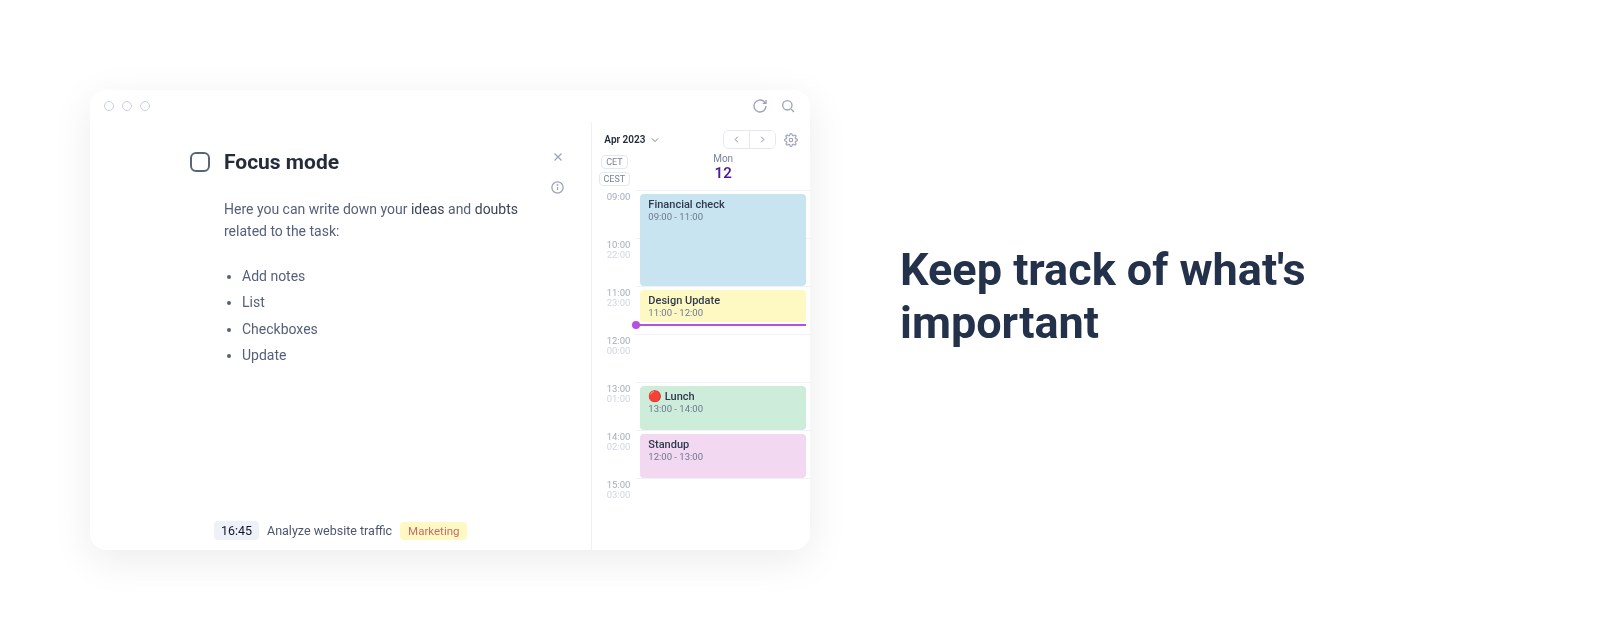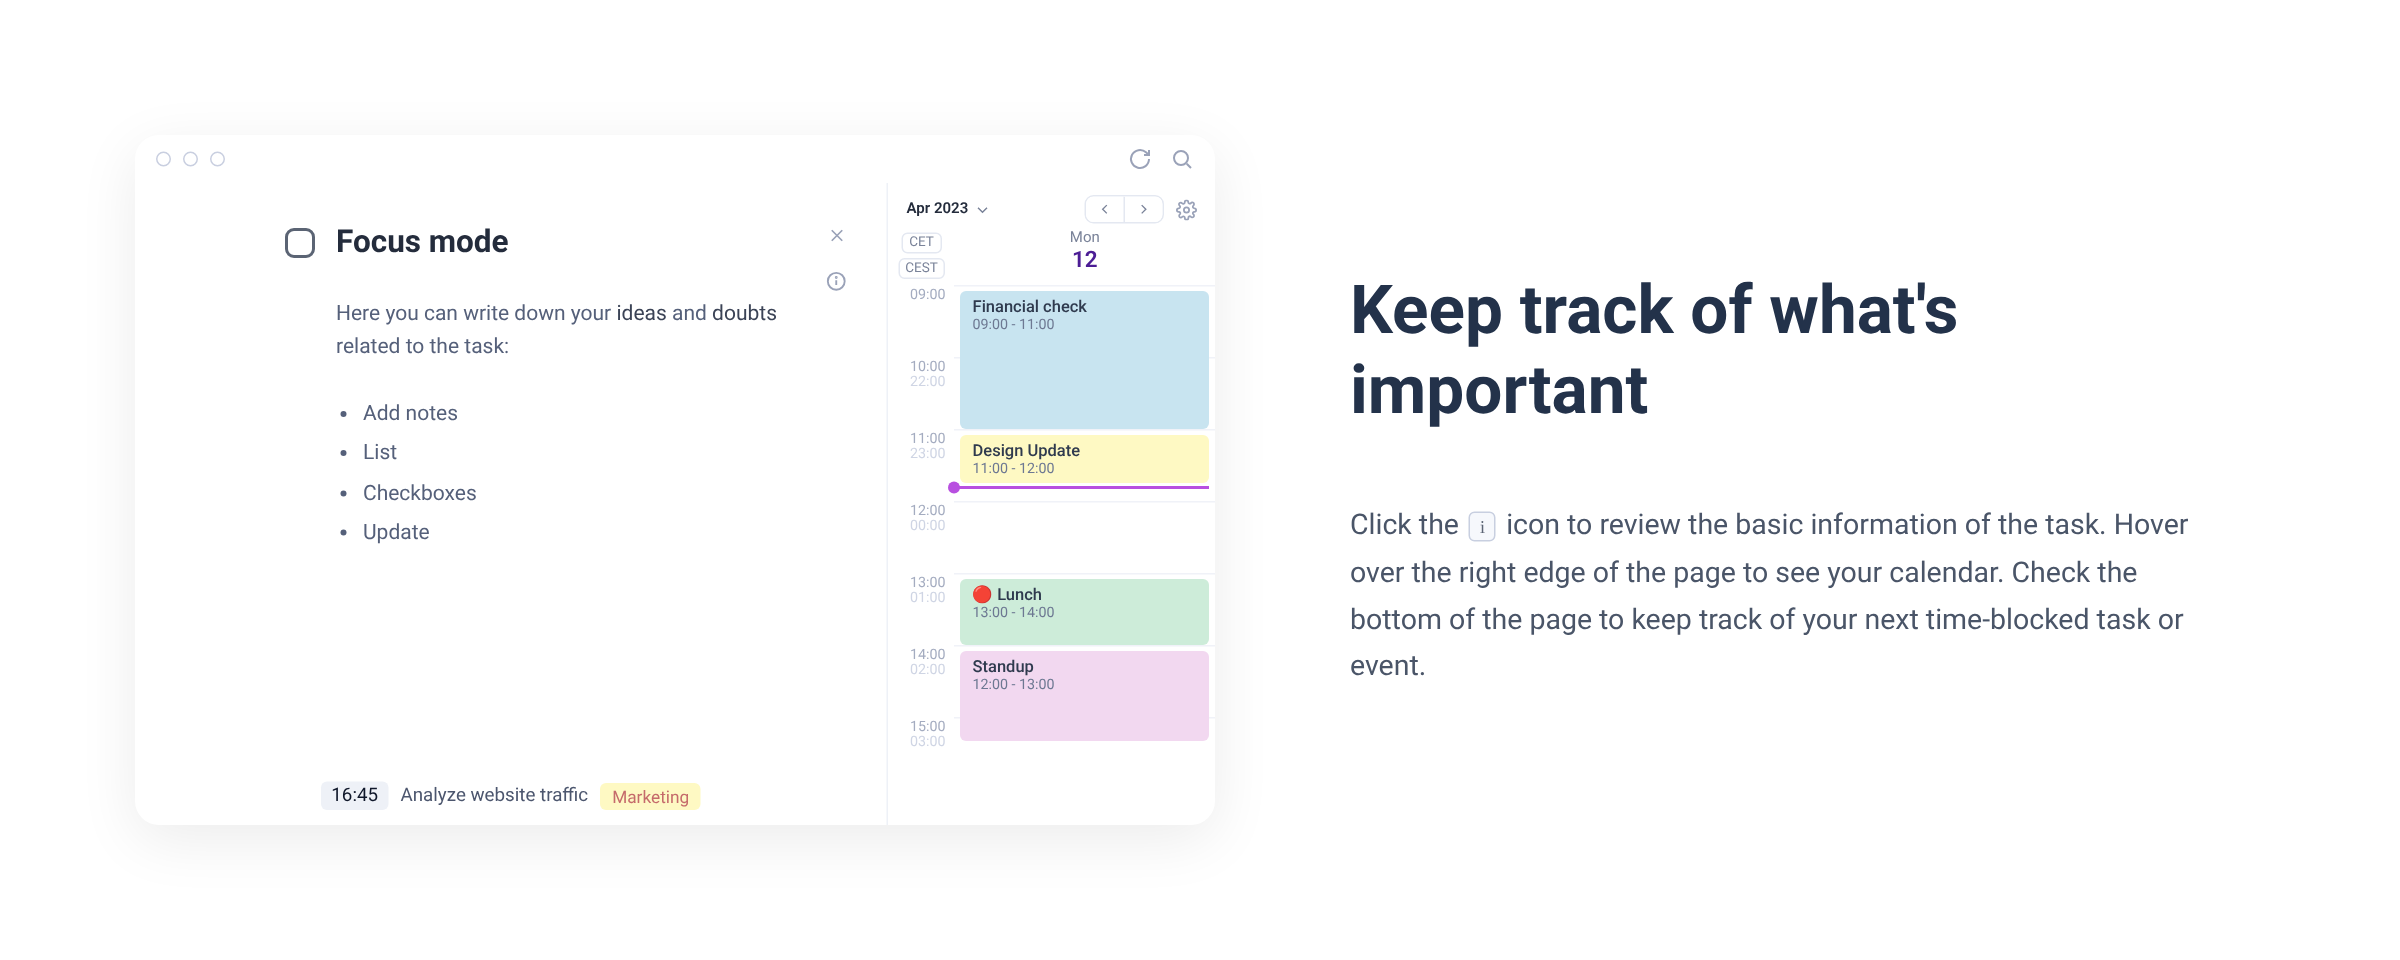--- a/index.html
+++ b/index.html
@@ -431,31 +431,28 @@
                 <div class="ev-time">09:00 - 11:00</div>
               </div>
               <div class="event ev-purple" style="top: 100px; height: 32px;">
                 <div class="ev-name">Design Update</div>
                 <div class="ev-time">11:00 - 12:00</div>
               </div>
               <div class="event ev-green" style="top: 196px; height: 44px;">
                 <div class="ev-name">🔴 Lunch</div>
                 <div class="ev-time">13:00 - 14:00</div>
               </div>
-              <div class="event ev-pink" style="top: 244px; height: 60px;">
+              <div class="event ev-pink" style="top: 244px; height: 44px;">
                 <div class="ev-name">Standup</div>
                 <div class="ev-time">12:00 - 13:00</div>
               </div>
               <div class="now-line" style="top: 134px;"></div>
             </div>
         </div>
       </div>
     </div>
   </div>
 
   <div class="text-column">
     <h1 class="headline">Keep track of what's important</h1>
-    <p class="description">
-      <span>Click the </span><span class="inline-icon">i</span><span> icon to review the basic information of the task. Hover over the right edge of the page to see your calendar. Check the bottom of the page to keep track of your next time-blocked task or event.</span>
-    </p>
   </div>
 
 </div>
 
 </body></html>

